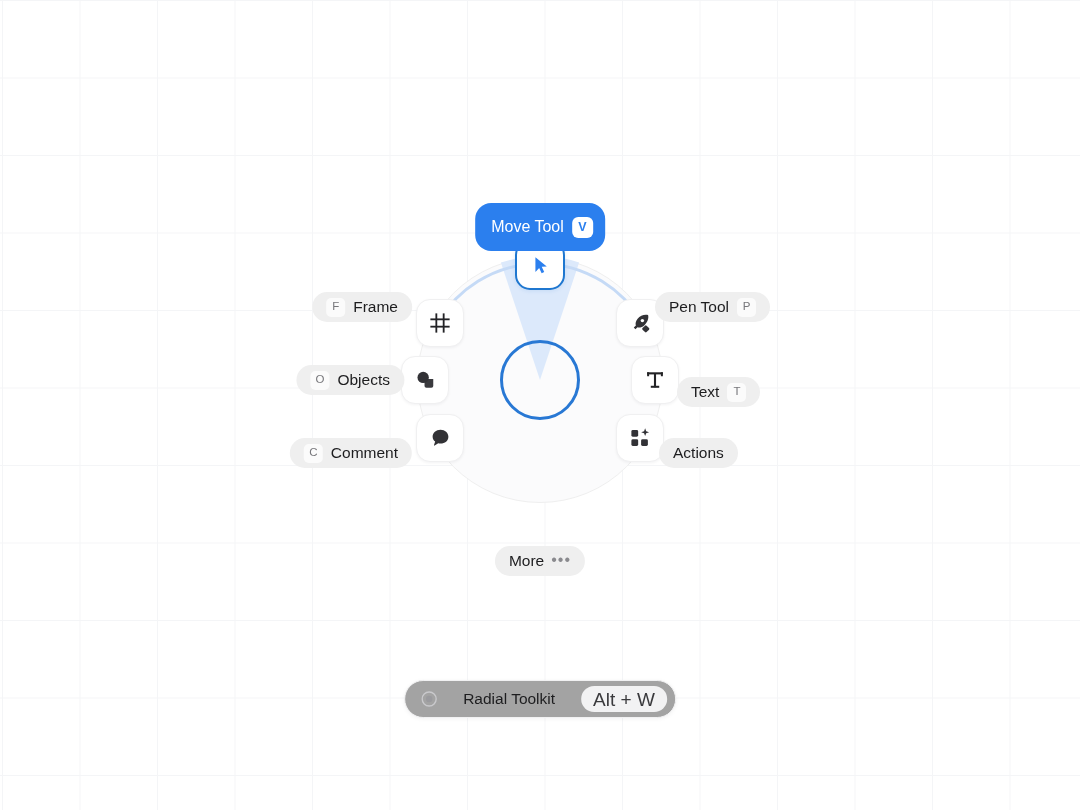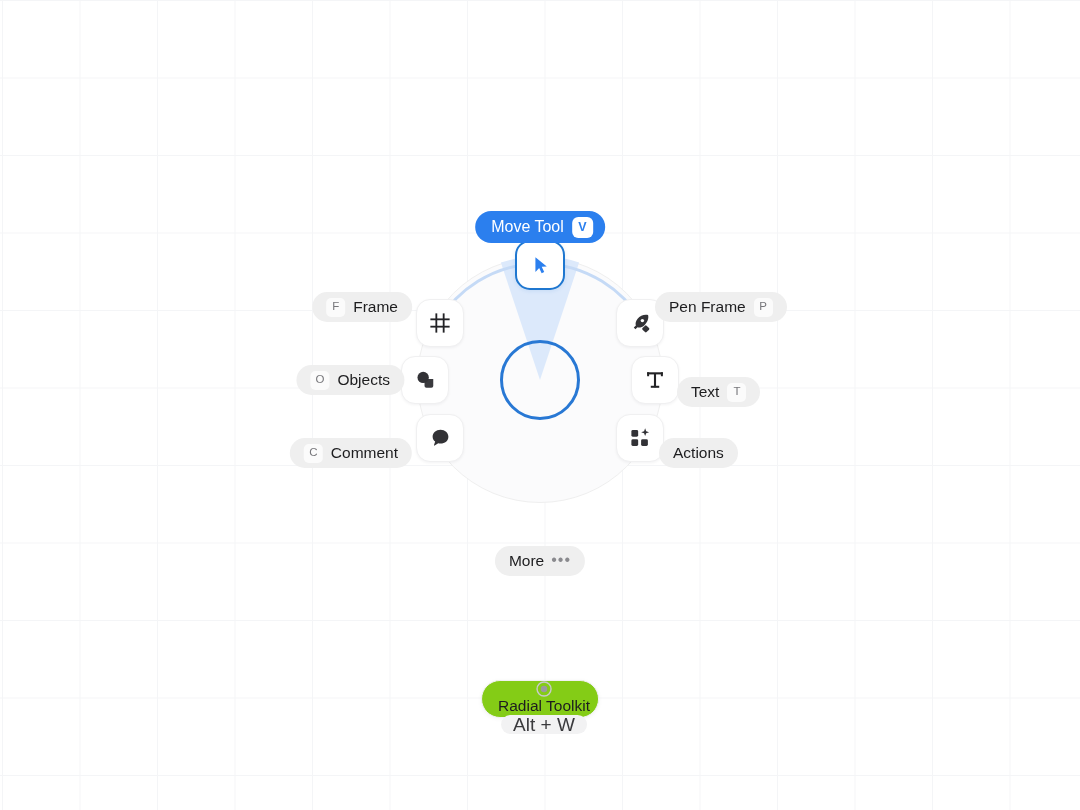--- a/index.html
+++ b/index.html
@@ -112,21 +112,21 @@
     white-space: nowrap;
     transform: translateY(-50%);
   }
   .tool-label.pos-left  { transform: translate(-100%, -50%); }
   .tool-label.pos-right { transform: translate(0, -50%); }
 
   .tool-label.is-active {
     background: #2b7fee;
     color: #ffffff;
     font-size: 16px;
-    height: 32px;
+    height: 48px;
     border-radius: 16px;
     padding: 0 12px 0 16px;
   }
 
   .key-badge {
     display: inline-flex;
     align-items: center;
     justify-content: center;
     min-width: 19px;
     height: 19px;
@@ -160,32 +160,31 @@
   }
 
   
   #status-pill {
     position: absolute;
     left: 50%;
     top: 699px;
     transform: translate(-50%, -50%);
     display: inline-flex;
     align-items: center;
-    gap: 0;
+    gap: 26px;
     height: 38px;
     padding: 0 8px 0 16px;
     border-radius: 19px;
-    background: #84cc16;
+    background: #a3a3a3;
     border: 1.5px solid #f1f1f2;
     box-sizing: border-box;
     box-shadow: 0 1px 4px rgba(16, 24, 40, 0.05);
     font-size: 15.5px;
     color: #1d1d1f;
     white-space: nowrap;
-    flex-direction: column;
   }
   #status-pill .shortcut-chip {
     display: inline-flex;
     align-items: center;
     justify-content: center;
     height: 26px;
     padding: 0 12px;
     border-radius: 13px;
     background: #f2f2f3;
     color: #3a3a3d;
@@ -294,21 +293,21 @@
     <span class="label-text">Move Tool</span>
     <span class="key-badge">V</span>
   </div>
 
   <div class="tool-label pos-left" style="left:-128px; top:-73px;">
     <span class="key-badge">F</span>
     <span class="label-text">Frame</span>
   </div>
 
   <div class="tool-label pos-right" style="left:115px; top:-73px;">
-    <span class="label-text">Pen Frame</span>
+    <span class="label-text">Pen Tool</span>
     <span class="key-badge">P</span>
   </div>
 
   <div class="tool-label pos-left" style="left:-136px; top:0px;">
     <span class="key-badge">O</span>
     <span class="label-text">Objects</span>
   </div>
 
   <div class="tool-label pos-right" style="left:137px; top:12px;">
     <span class="label-text">Text</span>

